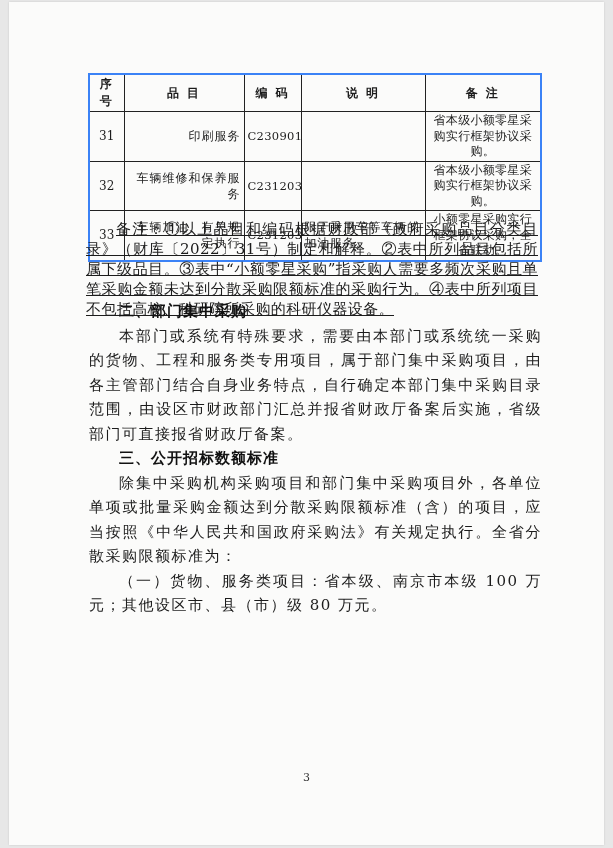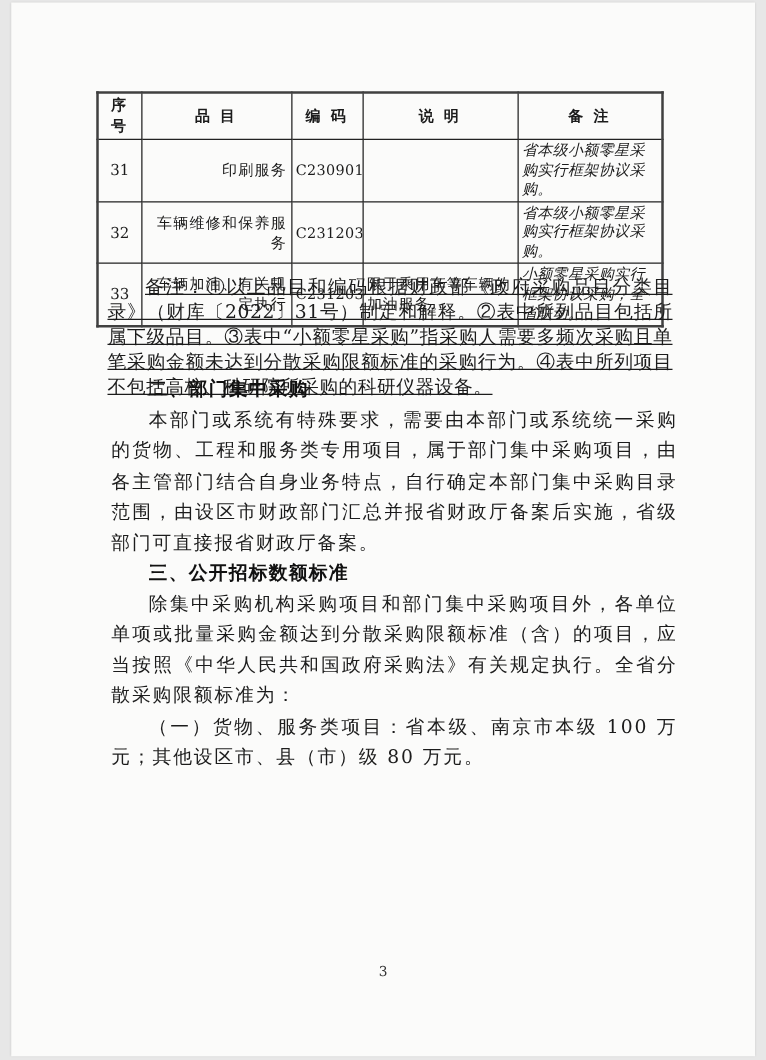--- a/index.html
+++ b/index.html
@@ -14,47 +14,47 @@
   .page {
     position: absolute;
     left: 9px; top: 2px;
     width: 595px; height: 843px;
     background: #fbfbfa;
     box-shadow: 0 0 2px rgba(0,0,0,0.12);
   }
   
   .items-table {
     position: absolute;
-    left: 68px; top: 71px;
+    left: 79px; top: 71px;
     width: 452px;
     border-collapse: collapse;
     table-layout: fixed;
     font-size: 12px;
-    border: 2px solid #404040;
+    border: 2px solid #3b82f6;
   }
   .items-table th, .items-table td {
     border: 1px solid #222;
     padding: 1px 3px;
     overflow: hidden;
   }
   .items-table thead th {
     height: 22px;
     font-weight: bold;
     text-align: center;
     letter-spacing: 2px;
     font-size: 12px;
   }
   .row-31 td { height: 36px; }
   .row-32 td { height: 30px; }
   .row-33 td { height: 44px; }
   .c-no   { text-align: center; }
   .c-item { text-align: right; padding-left: 6px; letter-spacing: 1px; line-height: 16px; }
   .c-code { text-align: center; font-size: 11.5px; letter-spacing: 0.3px; }
   .c-desc { text-align: left; padding-left: 6px; letter-spacing: 0.8px; line-height: 16px; }
-  .c-note { text-align: left; padding-left: 5px; padding-right: 2px; letter-spacing: 0.3px; line-height: 15.5px; font-style: italic; }
+  .c-note { text-align: center; padding-left: 5px; padding-right: 2px; letter-spacing: 0.3px; line-height: 15.5px; }
   
   .footnote {
     position: absolute;
     left: 77px; top: 217px;
     width: 452px;
     margin: 0;
     font-size: 15px;
     line-height: 20px;
     text-align: justify;
     text-indent: 2em;

